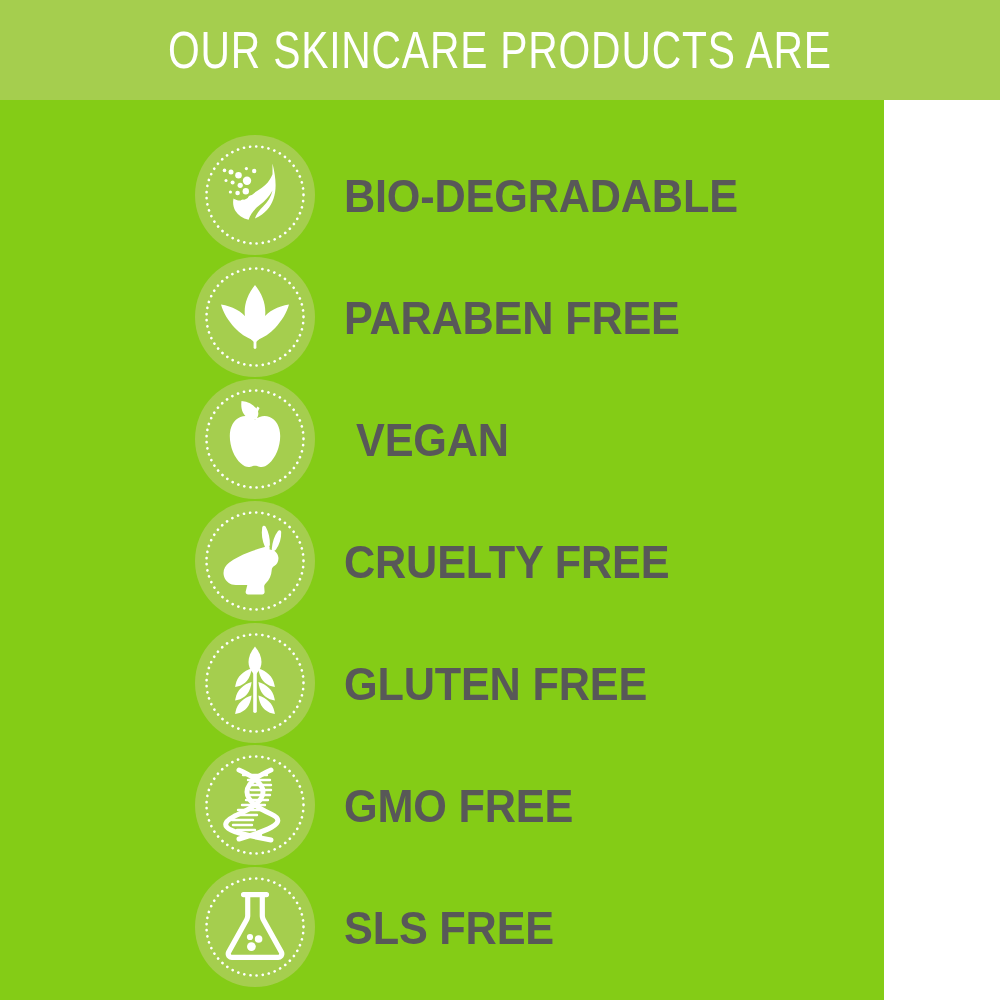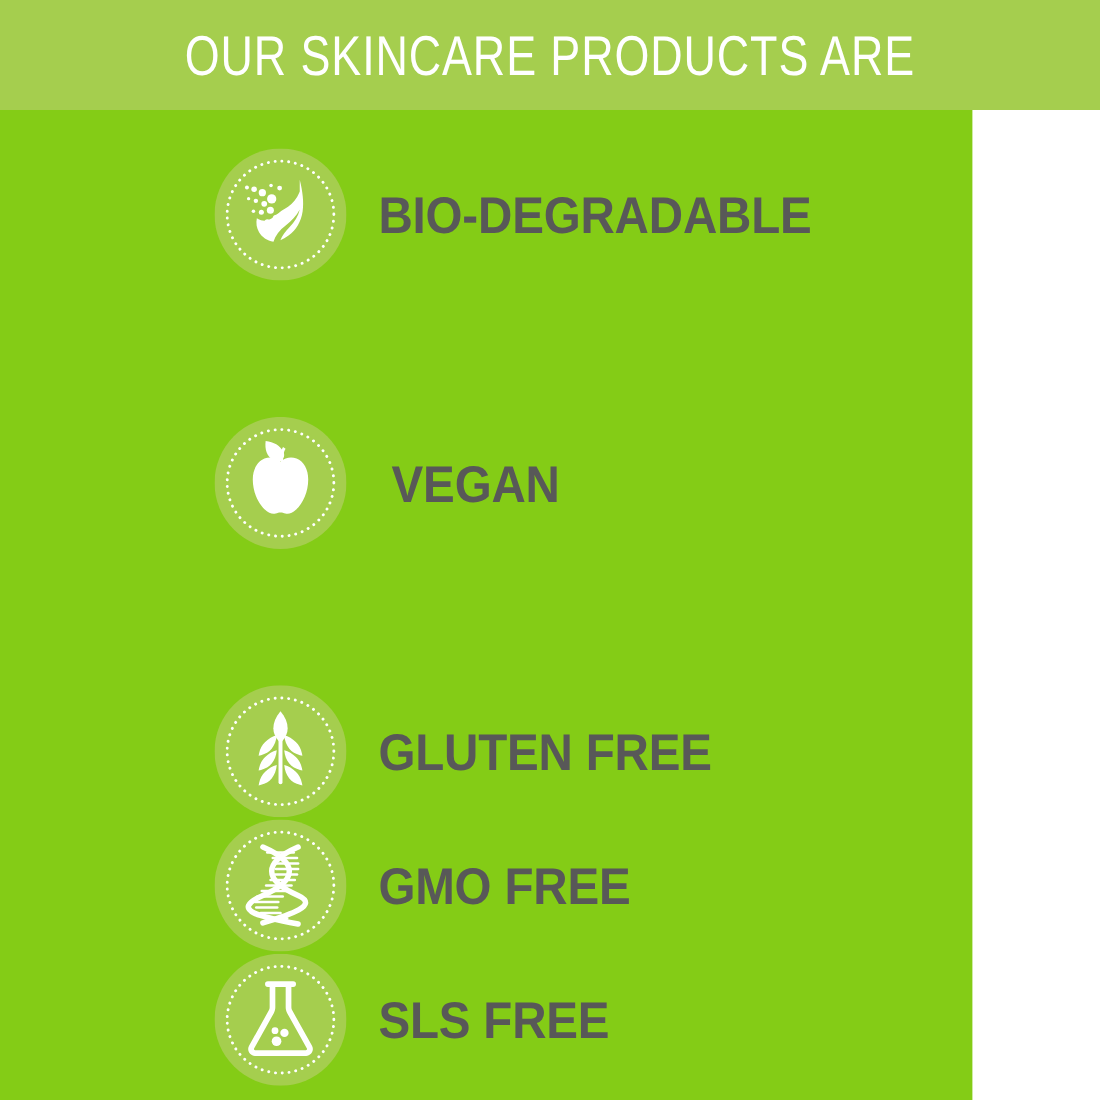--- a/index.html
+++ b/index.html
@@ -123,20 +123,43 @@
             <circle cx="48.0" cy="66.8" r="2.4"></circle>
             <circle cx="40.6" cy="66.4" r="1.7"></circle>
             <circle cx="59.2" cy="36.0" r="2.2"></circle>
             <circle cx="51.4" cy="33.6" r="1.6"></circle>
           </g>
         </svg>
       </div>
       <div class="feature-label">BIO-DEGRADABLE</div>
     </li>
 
+    <li class="feature-row" style="top:157px;">
+      <div class="badge">
+        <svg viewBox="0 0 120 120" xmlns="http://www.w3.org/2000/svg">
+          <circle cx="60" cy="60" r="60" fill="#a5ce4e"></circle>
+          <circle cx="60" cy="60" r="48.5" fill="none" stroke="#ffffff" stroke-width="2.6" stroke-linecap="round" stroke-dasharray="0.1 6.1"></circle>
+          <g fill="#ffffff">
+
+            <path d="M60 28c7.5 9.5 11 19.5 10.2 29.8 -0.6 7.6 -3.8 14.5 -9.2 20.9l-1.0 1.2 -1.0-1.2c-5.4-6.4 -8.6-13.3 -9.2-20.9C49 47.5 52.5 37.5 60 28z"></path>
+
+            <path d="M26.0 47.5c11.5 1.8 20.3 6.6 26.4 14.3 4.5 5.7 7.0 12.5 7.7 20.4l0.1 1.5 -1.4-0.5c-7.6-2.7 -14.0-6.8 -18.9-12.3C33.0 63.5 28.5 56.2 26.0 47.5z"></path>
+
+            <path d="M94.0 47.5c-2.5 8.7 -7.0 16.0 -13.9 23.4 -4.9 5.5 -11.3 9.6 -18.9 12.3l-1.4 0.5 0.1-1.5c0.7-7.9 3.2-14.7 7.7-20.4C73.7 54.1 82.5 49.3 94.0 47.5z"></path>
+
+            <rect x="58.6" y="68" width="2.8" height="24" rx="1.4"></rect>
+            <path d="M59.6 76.5 L44.5 64.0 l1.5-1.9 L60.6 74.6z"></path>
+            <path d="M60.4 76.5 L75.5 64.0 l-1.5-1.9 L59.4 74.6z"></path>
+            <path d="M59.6 85.5 L48.0 75.5 l1.5-1.9 L60.6 83.6z"></path>
+            <path d="M60.4 85.5 L72.0 75.5 l-1.5-1.9 L59.4 83.6z"></path>
+          </g>
+        </svg>
+      </div>
+      <div class="feature-label">PARABEN FREE</div>
+    </li>
 
     <li class="feature-row" style="top:279px;gap:12px;">
       <div class="badge">
         <svg viewBox="0 0 120 120" xmlns="http://www.w3.org/2000/svg">
           <circle cx="60" cy="60" r="60" fill="#a5ce4e"></circle>
           <circle cx="60" cy="60" r="48.5" fill="none" stroke="#ffffff" stroke-width="2.6" stroke-linecap="round" stroke-dasharray="0.1 6.1"></circle>
           <g fill="#ffffff">
 
             <path d="M60 40.5c4.5-3.6 9.8-4.6 14.6-2.6 6.6 2.7 10.6 9.9 10.6 19.0 0 11.0-4.6 21.6-11.2 27.6 -3.2 2.9 -6.6 4.2 -9.6 3.3 -1.6-0.5 -2.9-1.0 -4.4-1.0 -1.5 0-2.8 0.5 -4.4 1.0 -3.0 0.9 -6.4-0.4 -9.6-3.3 -6.6-6.0 -11.2-16.6 -11.2-27.6 0-9.1 4.0-16.3 10.6-19.0C50.2 35.9 55.5 36.9 60 40.5z"></path>
 
@@ -144,20 +167,38 @@
 
             <path d="M62.5 31.5c-3.0-5.5 -8.5-8.8 -16.0-9.6 -1.0 7.8 1.2 13.6 6.4 17.0 4.0 2.6 7.6 2.2 9.6-1.1 1.2-2.0 1.1-4.2 0-6.3z"></path>
 
             <path d="M78.6 44.0c2.4 4.0 3.6 8.8 3.6 14.4 0 9.2-3.2 18.2-8.2 24.4l-1.9-1.5c4.6-5.7 7.6-14.1 7.6-22.9 0-5.2-1.1-9.6-3.2-13.2z"></path>
           </g>
         </svg>
       </div>
       <div class="feature-label">VEGAN</div>
     </li>
 
+    <li class="feature-row" style="top:401px;">
+      <div class="badge">
+        <svg viewBox="0 0 120 120" xmlns="http://www.w3.org/2000/svg">
+          <circle cx="60" cy="60" r="60" fill="#a5ce4e"></circle>
+          <circle cx="60" cy="60" r="48.5" fill="none" stroke="#ffffff" stroke-width="2.6" stroke-linecap="round" stroke-dasharray="0.1 6.1"></circle>
+          <g fill="#ffffff">
+
+            <path d="M70.0 46.0c-2.8-6.5 -3.8-13.0 -2.8-19.6 0.3-1.8 2.6-2.2 3.5-0.6 3.0 5.6 4.4 11.6 4.2 18.0 -0.1 2.6 -3.9 4.6 -4.9 2.2z"></path>
+            <path d="M76.8 47.6c0.6-6.8 2.6-12.7 6.2-17.6 1.0-1.4 3.2-0.7 3.2 1.0 0.2 6.4 -1.6 12.3 -5.2 17.6 -1.5 2.2 -4.4 1.4 -4.2-1.0z"></path>
+
+            <path d="M74.6 48.5c4.6 0 8.3 3.4 8.8 7.9 0.4 3.6 -1.3 6.9 -4.2 8.7 -1.5 0.9 -2.4 2.4 -2.5 4.1 -0.3 5.3 -2.4 9.8 -6.1 13.2 -1.0 0.9 -1.5 2.1 -1.4 3.4l0.4 5.0c0.1 1.4 -1.0 2.6 -2.4 2.6H53.0c-1.6 0-2.7-1.5 -2.3-3.0l1.6-6.4 -11.5 0c-5.6 0-9.9-3.3 -11.6-8.0 -1.9-5.4 0.2-11.2 5.1-14.6 5.8-4.0 12.1-7.4 19.0-10.0 5.6-2.1 11.0-3.9 16.4-5.3 1.6-0.4 3.0-0.6 4.9-0.6z"></path>
+
+            <path d="M55.0 84.2l6.0-5.8 2.0 2.0 -5.2 5.0z"></path>
+          </g>
+        </svg>
+      </div>
+      <div class="feature-label">CRUELTY FREE</div>
+    </li>
 
     <li class="feature-row" style="top:523px;">
       <div class="badge">
         <svg viewBox="0 0 120 120" xmlns="http://www.w3.org/2000/svg">
           <circle cx="60" cy="60" r="60" fill="#a5ce4e"></circle>
           <circle cx="60" cy="60" r="48.5" fill="none" stroke="#ffffff" stroke-width="2.6" stroke-linecap="round" stroke-dasharray="0.1 6.1"></circle>
           <g fill="#ffffff">
 
             <rect x="58.2" y="40" width="3.6" height="50" rx="1.8"></rect>
 

